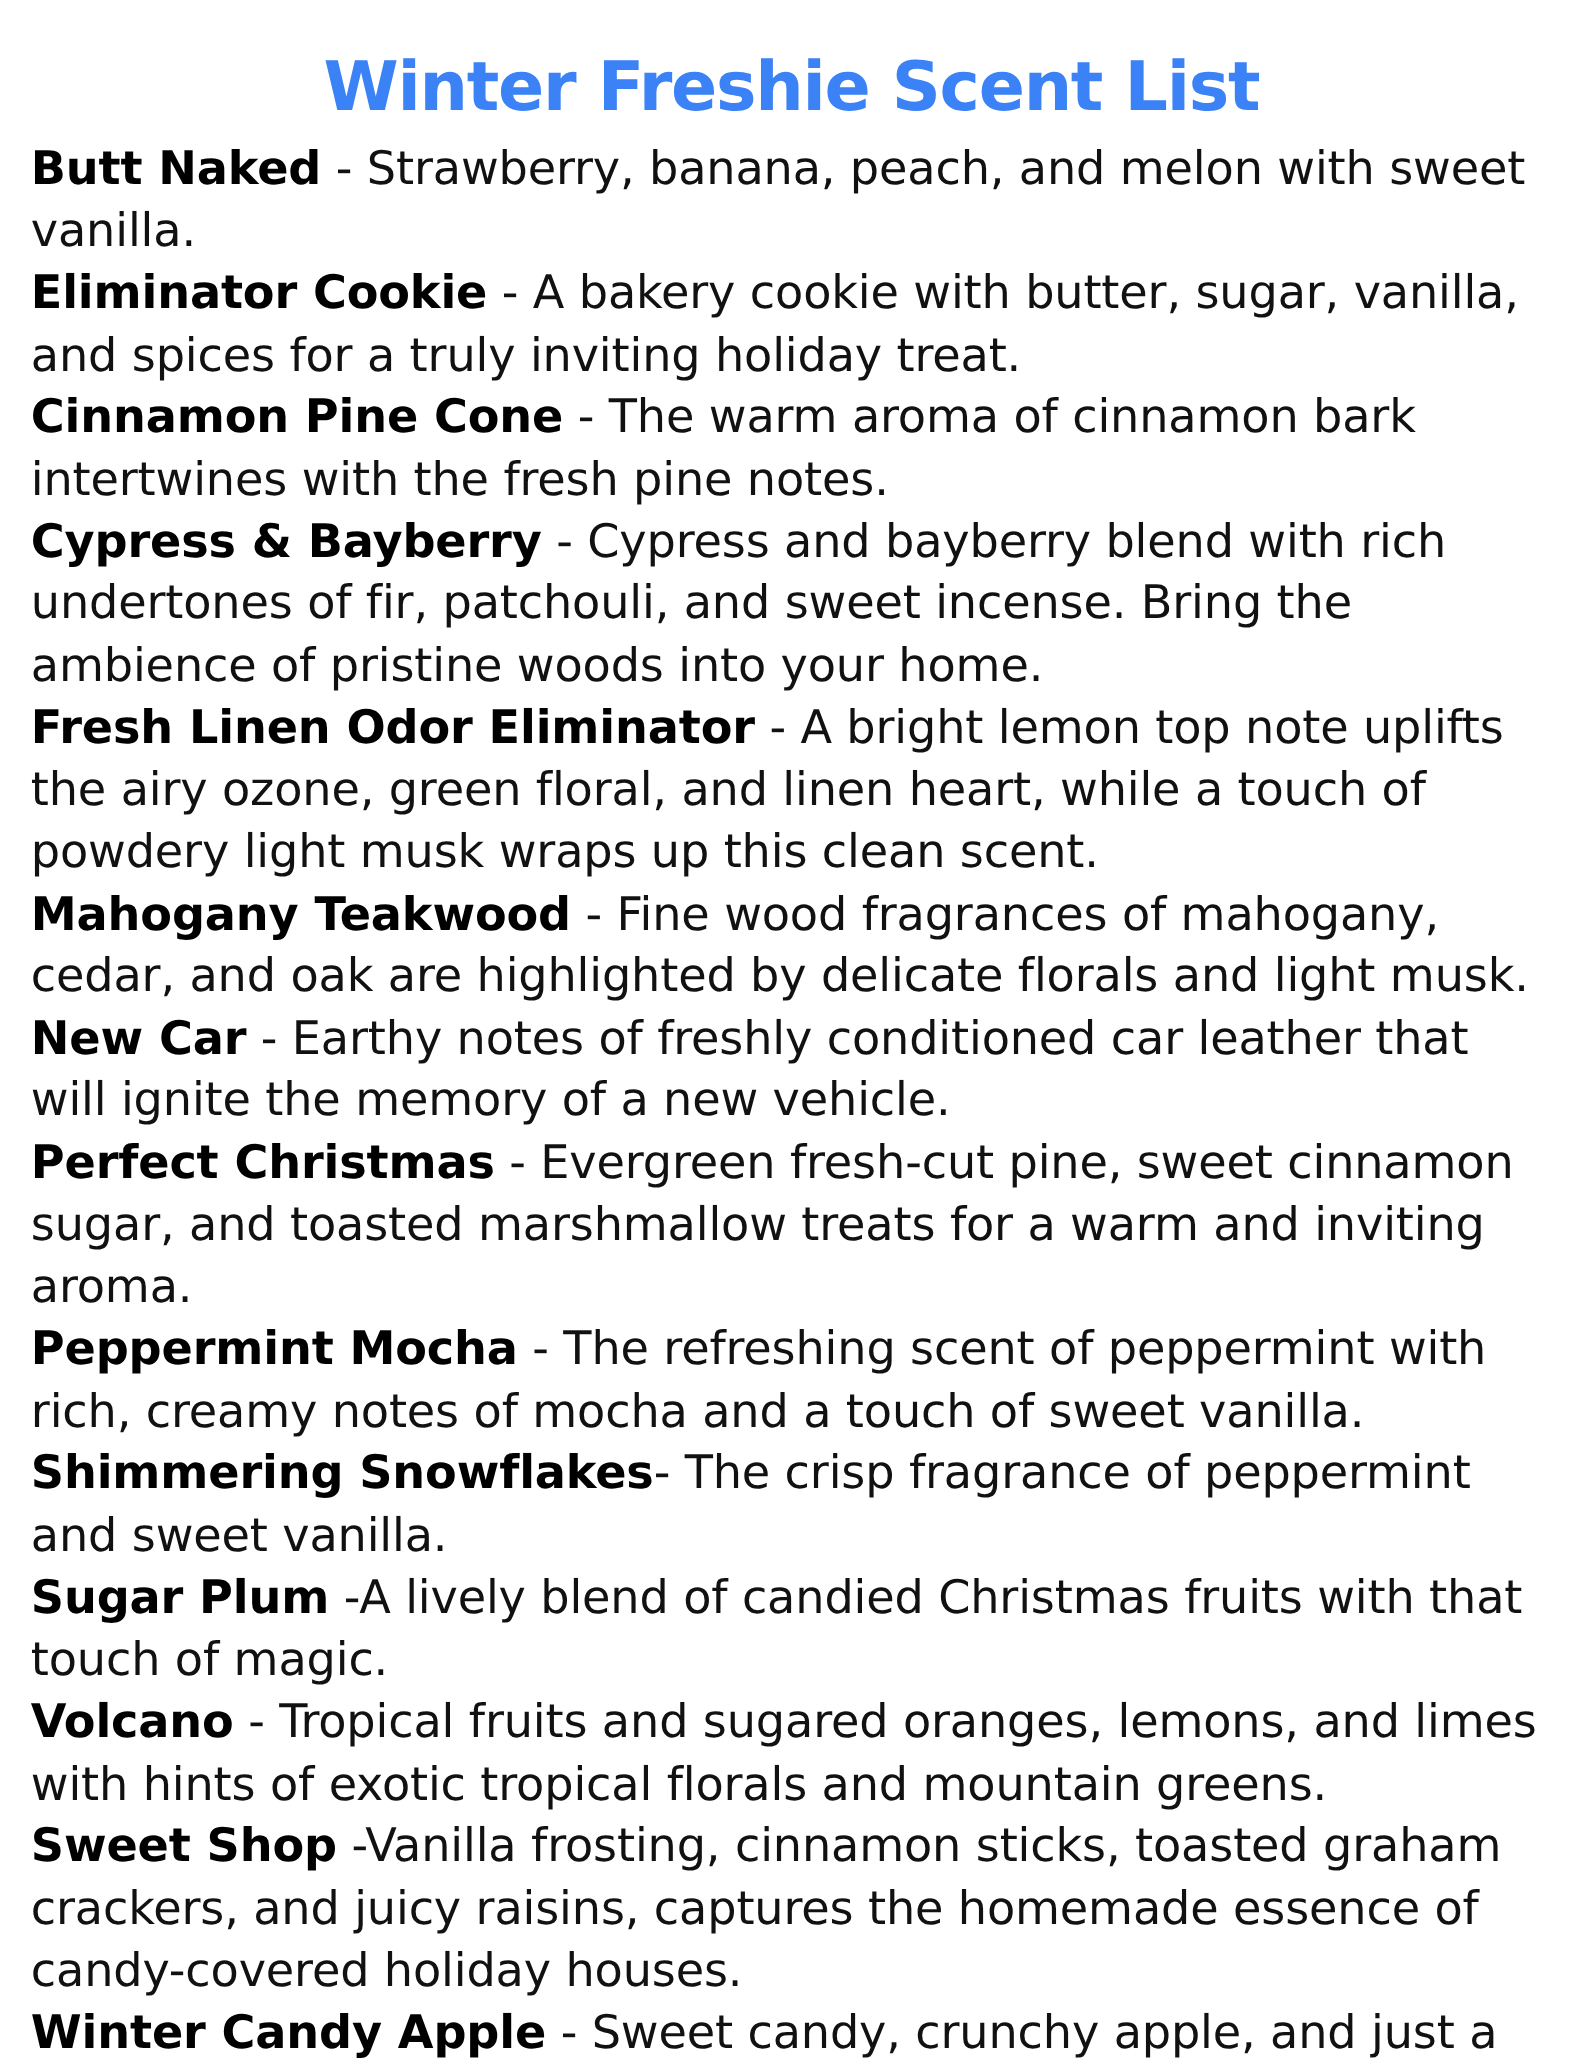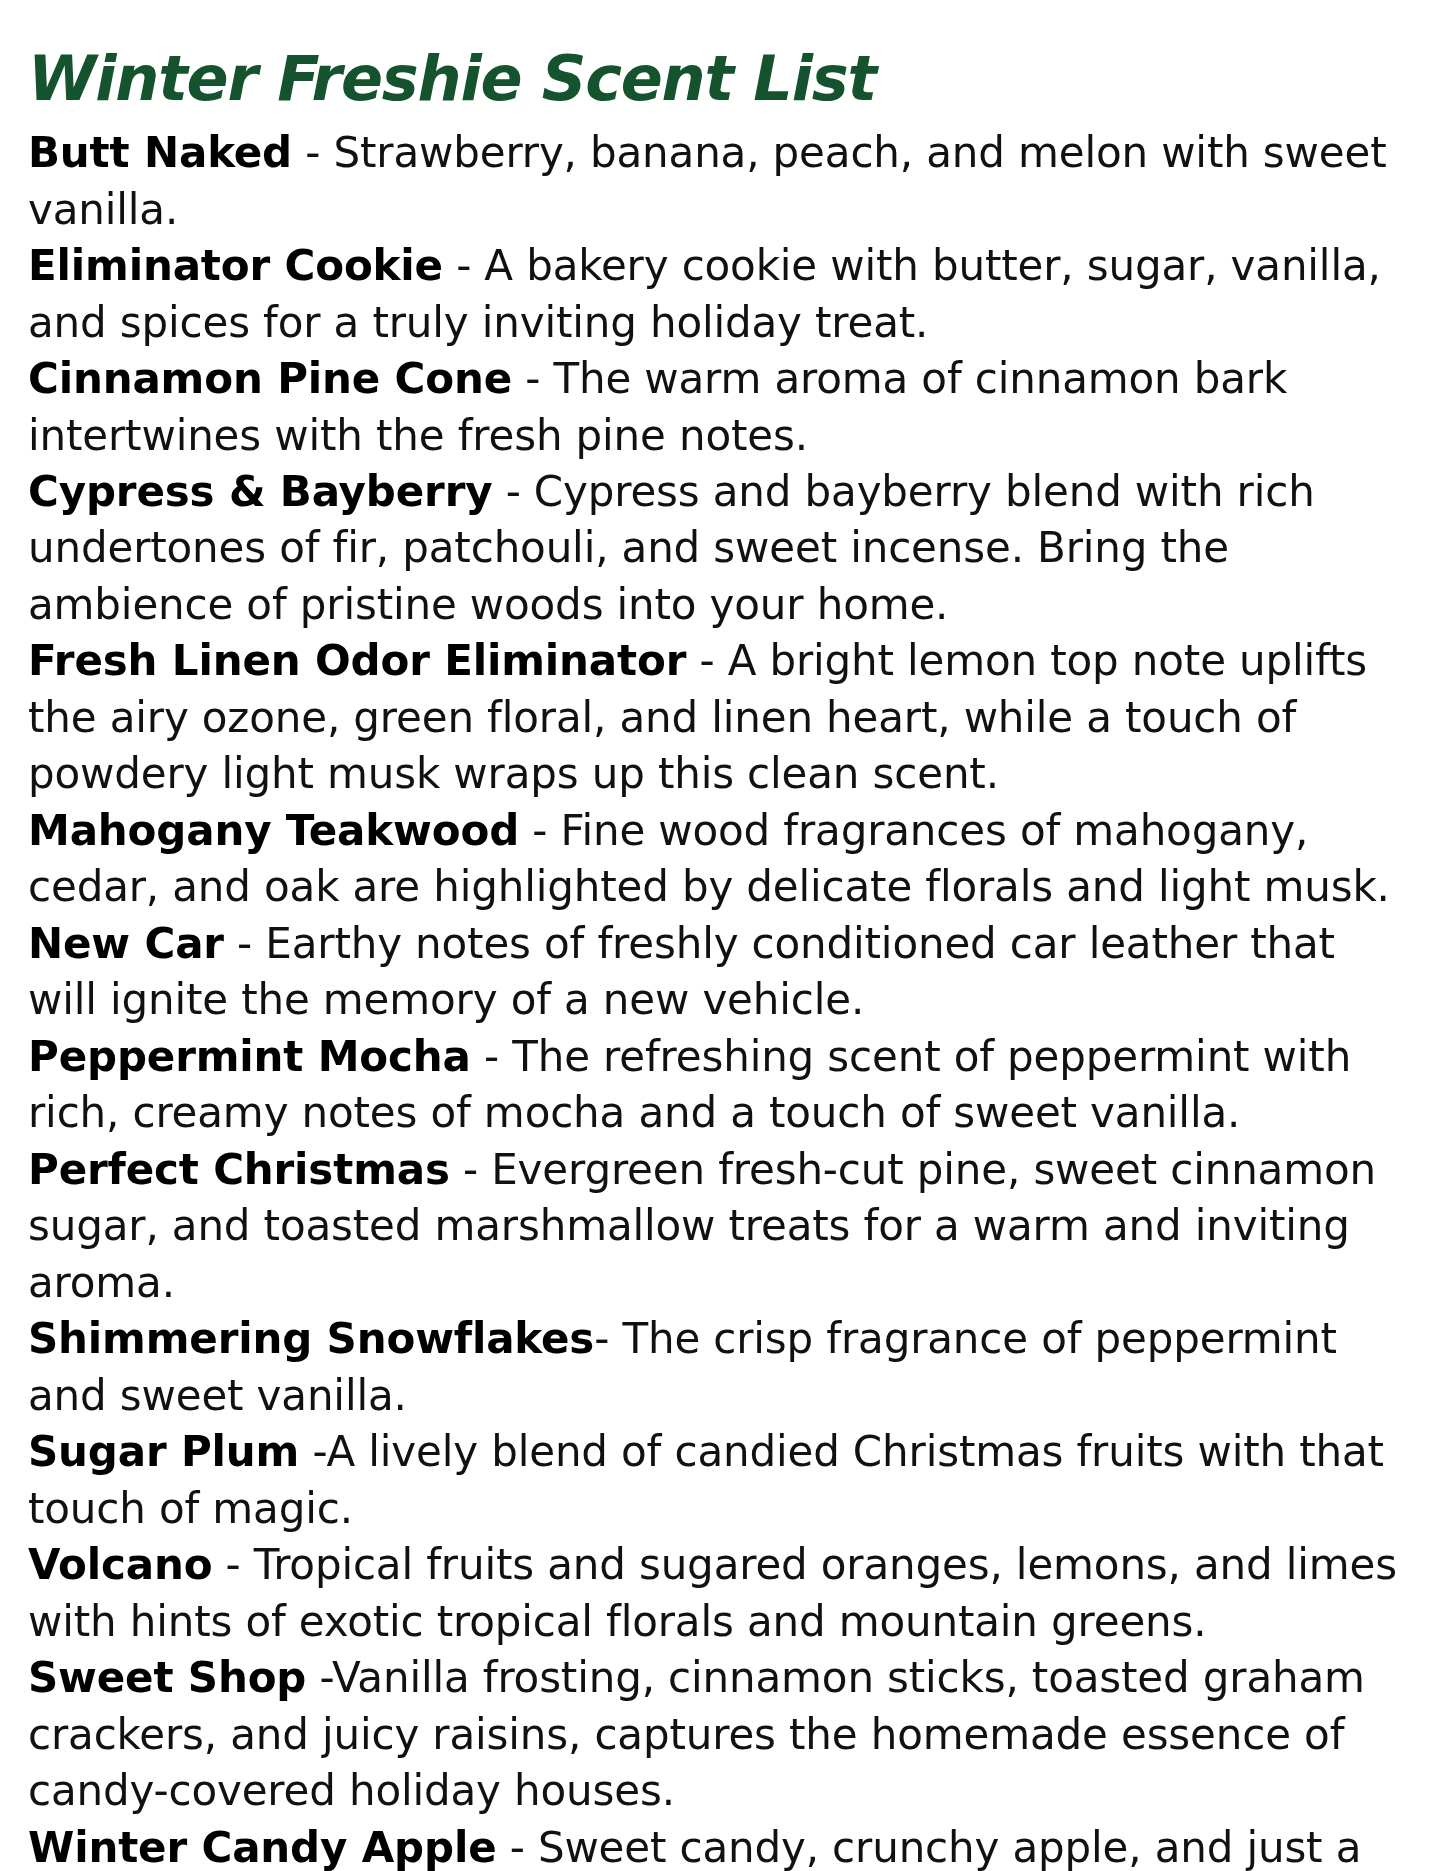--- a/index.html
+++ b/index.html
@@ -15,28 +15,28 @@
     overflow: hidden;
   }
   .page {
     box-sizing: border-box;
     width: 1445px;
     height: 1871px;
     padding: 46px 34px 0 28px;
     background: #ffffff;
   }
   .doc-title {
+    text-align: center;
     font-family: "DejaVu Sans", sans-serif;
     font-weight: bold;
     font-size: 62px;
     line-height: 1.05;
     letter-spacing: -1.2px;
     margin: 0 0 14px 0;
-    color: #14532d;
-    font-style: italic;
+    color: #3b82f6;
   }
   .scent-list {
     margin: 0;
     padding: 0;
     list-style: none;
   }
   .scent-item {
     font-size: 42px;
     line-height: 1.345;
     color: #111111;
@@ -84,25 +84,25 @@
 
     <li class="scent-item">
       <span class="scent-name">Mahogany Teakwood</span><span class="scent-desc"> - Fine wood fragrances of mahogany, cedar, and oak are highlighted by delicate florals and light musk.</span>
     </li>
 
     <li class="scent-item">
       <span class="scent-name">New Car</span><span class="scent-desc"> - Earthy notes of freshly conditioned car leather that will ignite the memory of a new vehicle.</span>
     </li>
 
     <li class="scent-item">
-      <span class="scent-name">Peppermint Mocha</span><span class="scent-desc"> - The refreshing scent of peppermint with rich, creamy notes of mocha and a touch of sweet vanilla.</span>
+      <span class="scent-name">Perfect Christmas</span><span class="scent-desc"> - Evergreen fresh-cut pine, sweet cinnamon sugar, and toasted marshmallow treats for a warm and inviting aroma.</span>
     </li>
 
     <li class="scent-item">
-      <span class="scent-name">Perfect Christmas</span><span class="scent-desc"> - Evergreen fresh-cut pine, sweet cinnamon sugar, and toasted marshmallow treats for a warm and inviting aroma.</span>
+      <span class="scent-name">Peppermint Mocha</span><span class="scent-desc"> - The refreshing scent of peppermint with rich, creamy notes of mocha and a touch of sweet vanilla.</span>
     </li>
 
     <li class="scent-item">
       <span class="scent-name">Shimmering Snowflakes</span><span class="scent-desc">- The crisp fragrance of peppermint and sweet vanilla.</span>
     </li>
 
     <li class="scent-item">
       <span class="scent-name">Sugar Plum</span><span class="scent-desc"> -A lively blend of candied Christmas fruits with that touch of magic.</span>
     </li>
 

